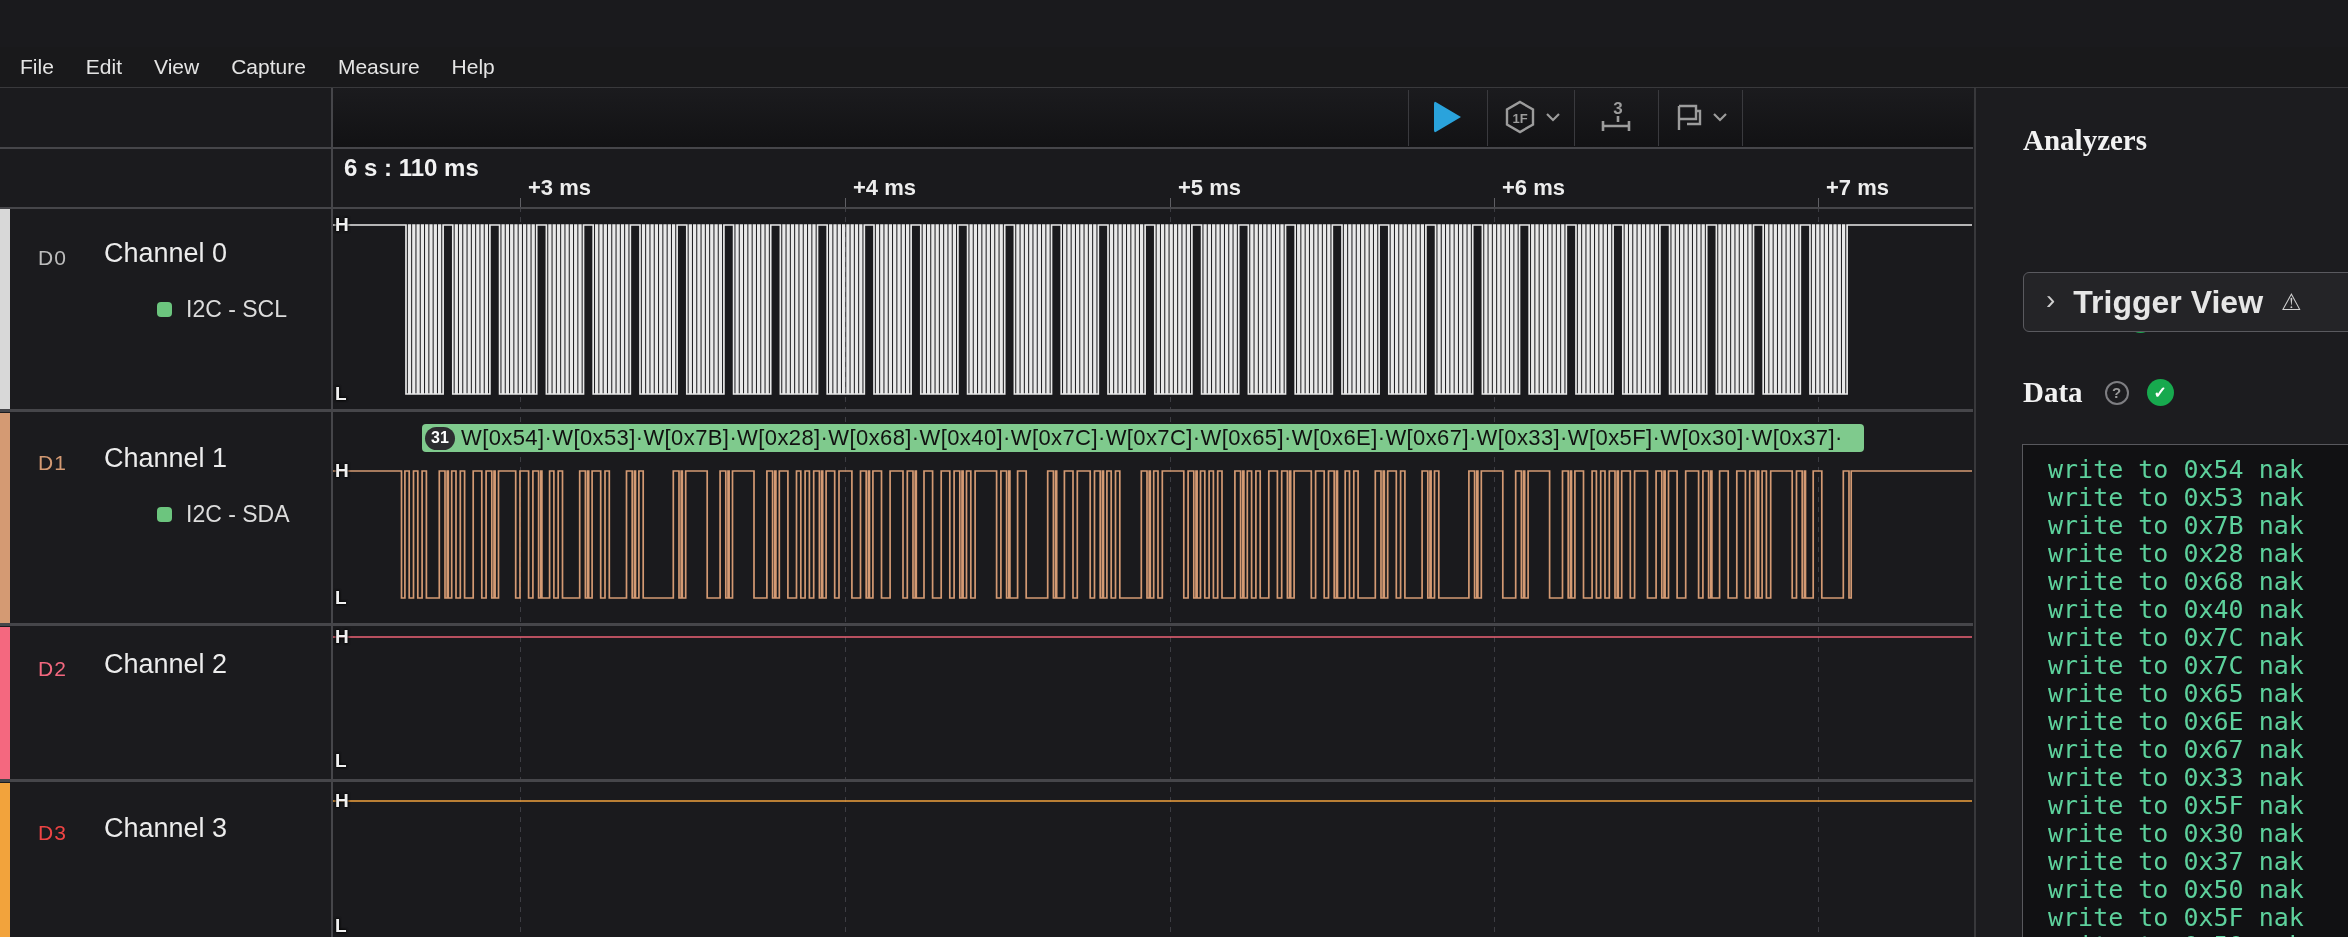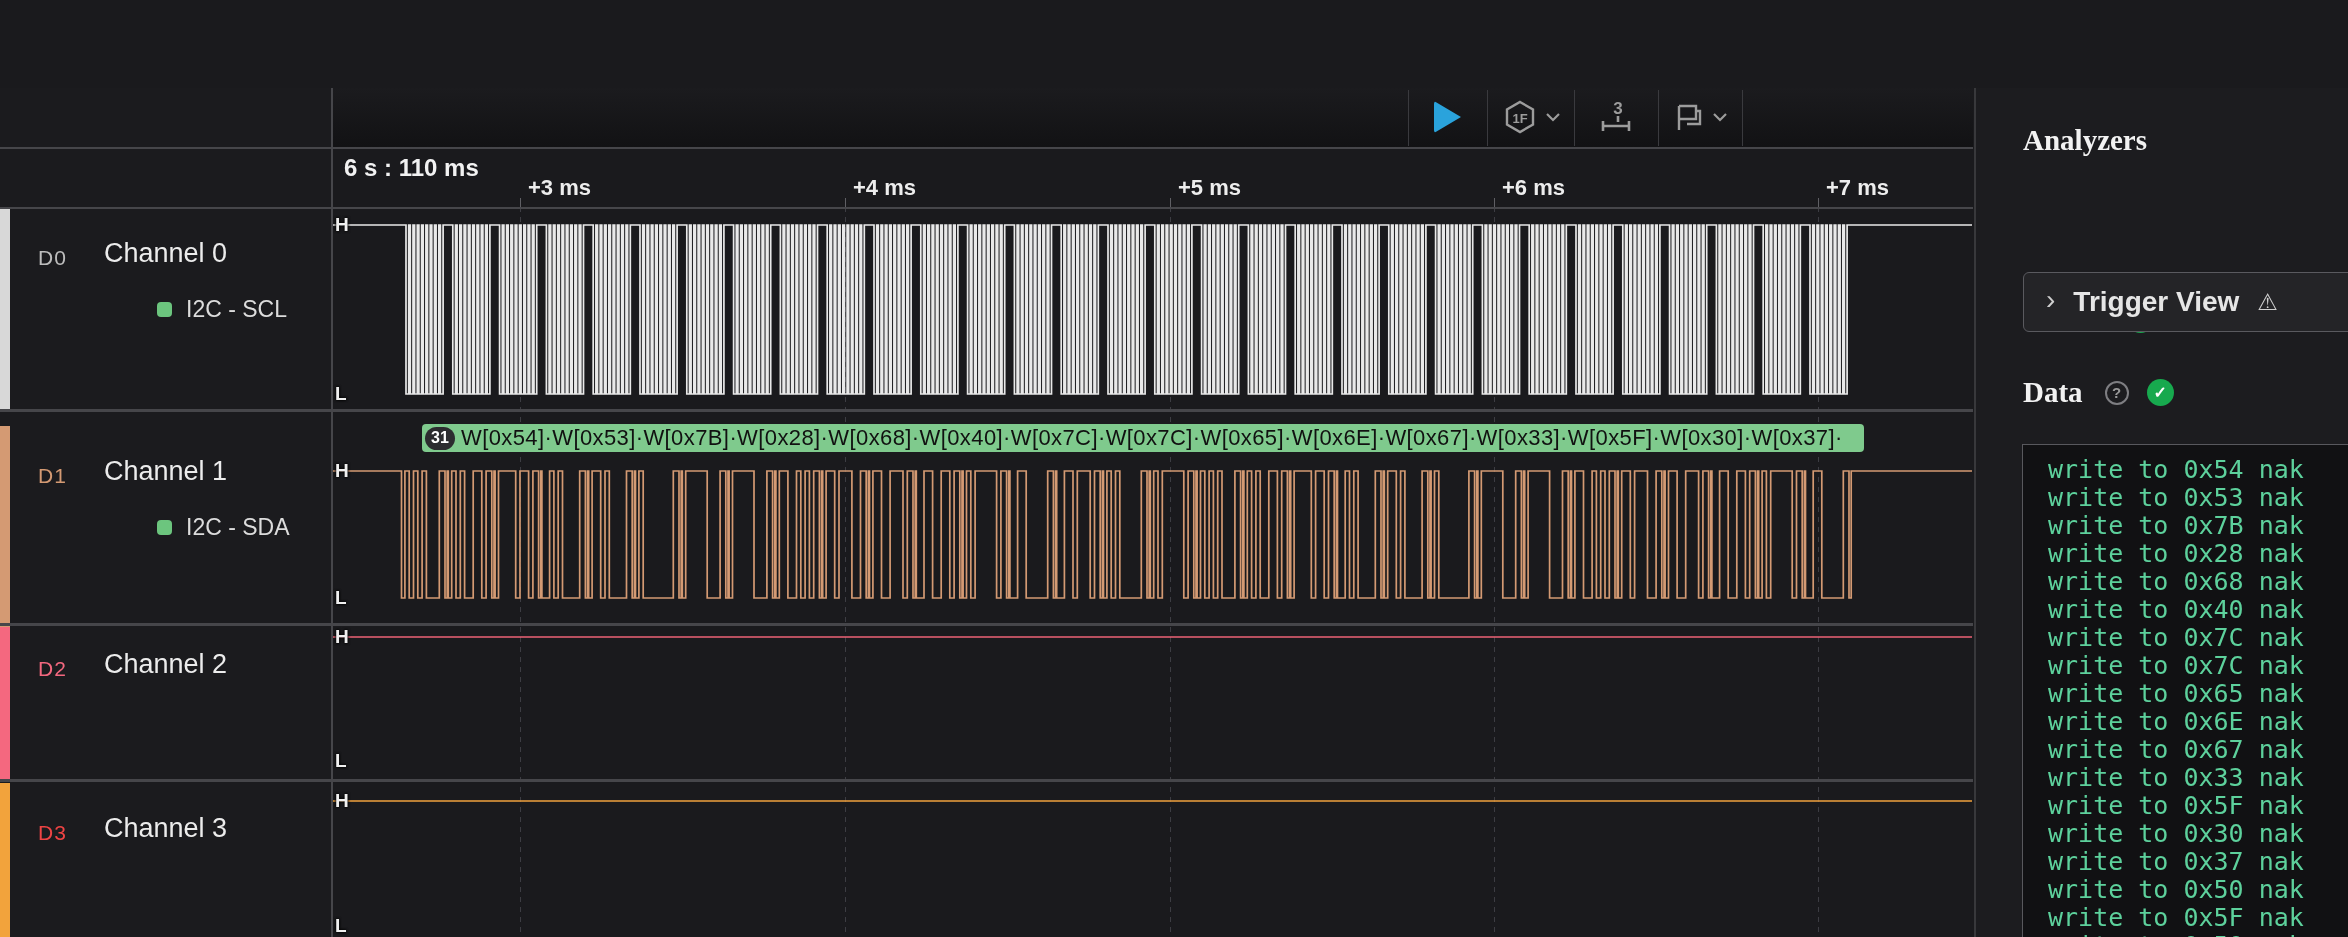--- a/index.html
+++ b/index.html
@@ -59,36 +59,44 @@
   .sidebar { position:absolute; left:1976px; top:88px; width:372px; height:849px; background:#1c1c1f; }
   .sb-h { position:absolute; left:47px; font-size:29px; font-weight:bold; color:#f2f2f2;font-family:Liberation Serif, serif; }
   .i2c-row { position:absolute; left:52px; top:216px; display:flex; align-items:center; gap:20px; }
   .i2c-dot { width:17px; height:17px; border-radius:4px; background:#6cc57e; }
   .i2c-name { font-size:27px; color:#ececec; }
   .check-circle { width:27px; height:27px; border-radius:50%; background:#17a94e; color:#fff; font-size:16px; font-weight:bold;
     display:flex; align-items:center; justify-content:center; }
   .trigger-box { position:absolute; left:47px; top:184px; width:340px; height:60px; border:1px solid #5a5a5f; border-radius:6px;
     background:#242427; display:flex; align-items:center; gap:18px; padding-left:22px; }
   .chev { font-size:28px; color:#cfcfcf; line-height:1; transform:translateY(-2px); }
-  .trigger-label { font-size:28px; font-weight:bold; color:#e6e6e6; }
+  .trigger-label { font-size:32px; font-weight:bold; color:#e6e6e6; }
   .warn { font-size:23px; color:#d0d0d0; }
   .data-head { position:absolute; left:47px; top:288px; display:flex; align-items:center; gap:18px; }
   .q-icon { width:24px; height:24px; border-radius:50%; border:2px solid #7e7e82; color:#9a9a9a; font-size:15px; font-weight:bold;
     display:flex; align-items:center; justify-content:center; margin-left:4px; }
   .data-box { position:absolute; left:46px; top:356px; width:346px; height:500px; border:1px solid #58585d; background:#111113;
     overflow:hidden; padding:11px 0 0 25px; }
   .data-row { font-family:"DejaVu Sans Mono", monospace; font-size:25px; line-height:28px; white-space:pre; }
   .vscroll { position:absolute; left:1987px; top:433px; width:6px; height:504px; border-radius:3px; background:#6f6f75; }
 </style>
 </head>
 <body>
 
 <div id="app">
 
 
+  <div class="menubar" id="menubar">
+      <div class="menu-item">File</div>
+      <div class="menu-item">Edit</div>
+      <div class="menu-item">View</div>
+      <div class="menu-item">Capture</div>
+      <div class="menu-item">Measure</div>
+      <div class="menu-item">Help</div>
+    </div>
 
   <div class="toolbar"></div>
   <div class="tsep" style="left:1408px"></div>
   <div class="tsep" style="left:1487px"></div>
   <div class="tsep" style="left:1574px"></div>
   <div class="tsep" style="left:1658px"></div>
   <div class="tsep" style="left:1742px"></div>
 
   <div class="tbtn" style="left:1408px;width:79px">
     <div class="play-tri" id="playtri" style="border-left-color: rgb(42, 163, 220);"></div>
@@ -122,21 +130,21 @@
 
   <div class="ch-label" style="top:208px;height:201px">
     <span class="strip" id="strip0" style="background: rgb(216, 216, 216);"></span>
     <span class="chid" id="chid0" style="color: rgb(189, 189, 189);">D0</span>
     <span class="chname">Channel 0</span>
     <span class="an-row" style="top:88px">
       <i class="an-dot" id="andot0" style="background: rgb(108, 197, 126);"></i>
       <em class="an-name" style="font-style:normal">I2C - SCL</em>
     </span>
   </div>
-  <div class="ch-label" style="top:426px;height:210px">
+  <div class="ch-label" style="top:413px;height:210px">
     <span class="strip" id="strip1" style="background: rgb(212, 154, 115);"></span>
     <span class="chid" id="chid1" style="color: rgb(212, 154, 115);">D1</span>
     <span class="chname">Channel 1</span>
     <span class="an-row" style="top:88px">
       <i class="an-dot" id="andot1" style="background: rgb(108, 197, 126);"></i>
       <em class="an-name" style="font-style:normal">I2C - SDA</em>
     </span>
   </div>
   <div class="ch-label" style="top:627px;height:152px">
     <span class="strip" id="strip2" style="background: rgb(244, 104, 127);"></span>

